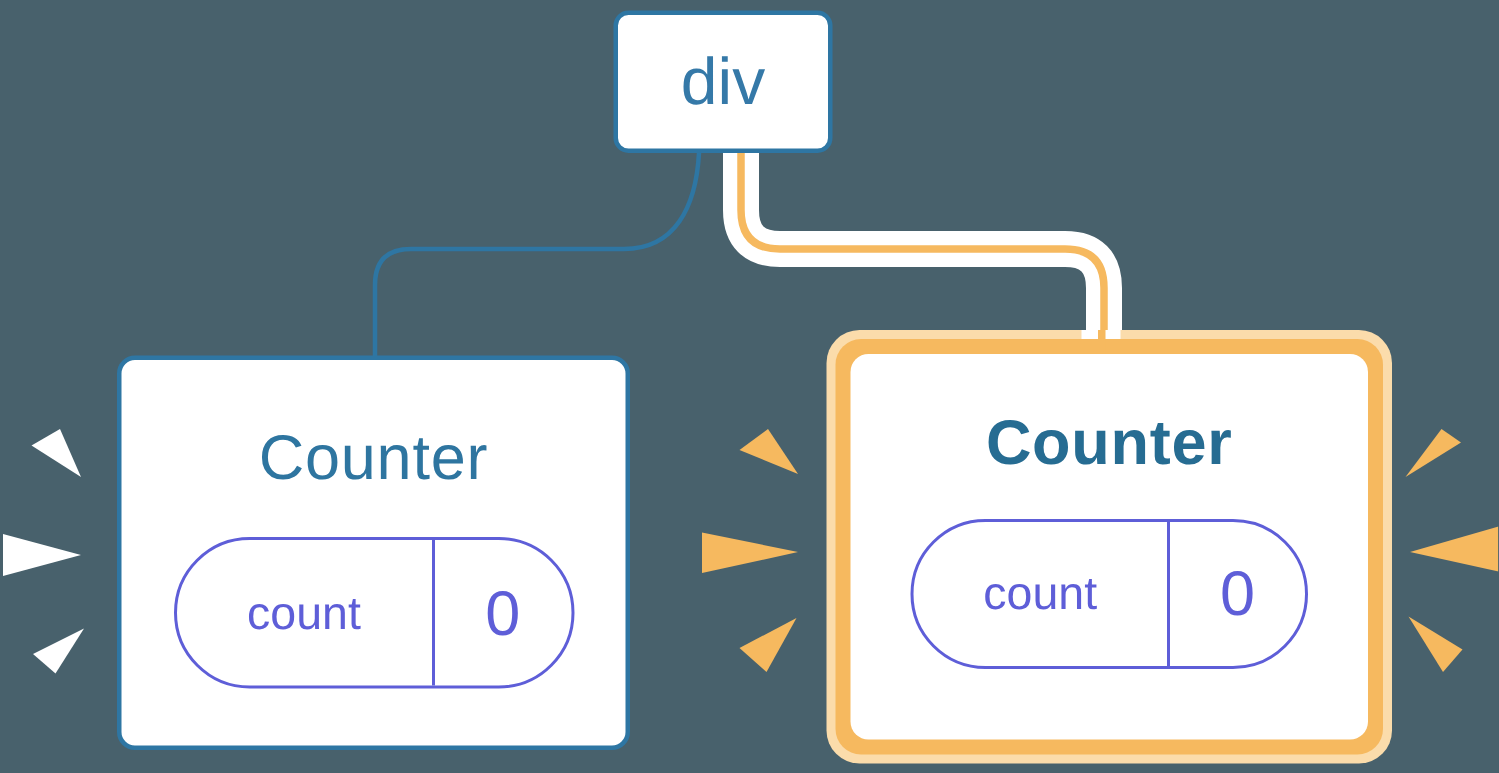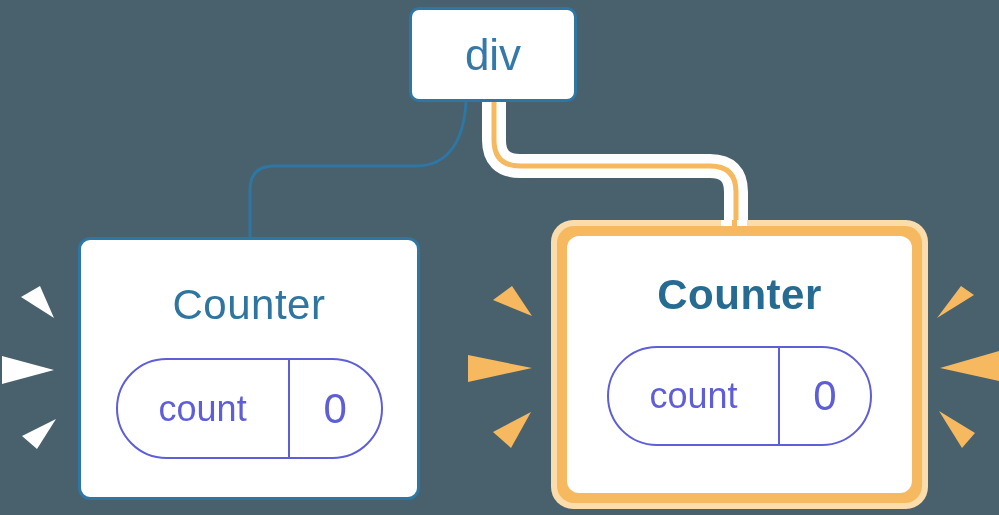--- a/index.html
+++ b/index.html
@@ -15,21 +15,21 @@
   svg.connectors { position:absolute; left:0; top:0; width:999px; height:515px; display:block; }
   .edge-blue { fill:none; stroke:var(--blue); stroke-width:3; }
   .pipe-white { fill:none; stroke:var(--card); stroke-width:24; }
   .pipe-core { fill:none; stroke:var(--orange); stroke-width:5; }
   .spark-white { fill:var(--spark); }
   .spark-orange { fill:var(--orange); }
 
   .node { position:absolute; background:var(--card); display:flex; flex-direction:column; align-items:center; }
 
   .node-div {
-    left:409px; top:7px; width:168px; height:95px;
+    left:409px; top:7px; width:146px; height:95px;
     border:3px solid var(--blue); border-radius:10px;
     justify-content:center;
   }
   .node-div .label { font-size:44px; font-weight:500; color:var(--div_text); line-height:1; }
 
   .counter-card-1 {
     left:78px; top:237px; width:342px; height:263px;
     border:3px solid var(--blue); border-radius:12px;
   }
   .counter-title-1 { margin-top:44px; font-size:42px; line-height:42px; font-weight:500; letter-spacing:.5px; color:var(--title_left); }
@@ -46,21 +46,21 @@
   .pipe-notch-core { position:absolute; left:181px; top:0; width:5px; height:16px; background:var(--orange); }
 
   .state-pill {
     display:flex; align-items:stretch; border:2px solid var(--purple); border-radius:60px;
     background:var(--card);
   }
   .pill-1 { margin-top:32px; width:267px; height:101px; }
   .pill-2 { margin-top:30px; width:265px; height:100px; }
   .pill-key {
     flex:0 0 65.5%; display:flex; align-items:center; justify-content:center;
-    border-right:2px solid var(--purple); font-size:36px; color:var(--purple);
+    border-right:2px solid var(--purple); font-size:31px; color:var(--purple);
   }
   .pill-value { flex:1; display:flex; align-items:center; justify-content:center; font-size:42px; color:var(--purple); }
 </style>
 </head>
 <body>
 
 <div id="scene">
 
   <svg class="connectors" viewBox="0 0 999 515">
 

